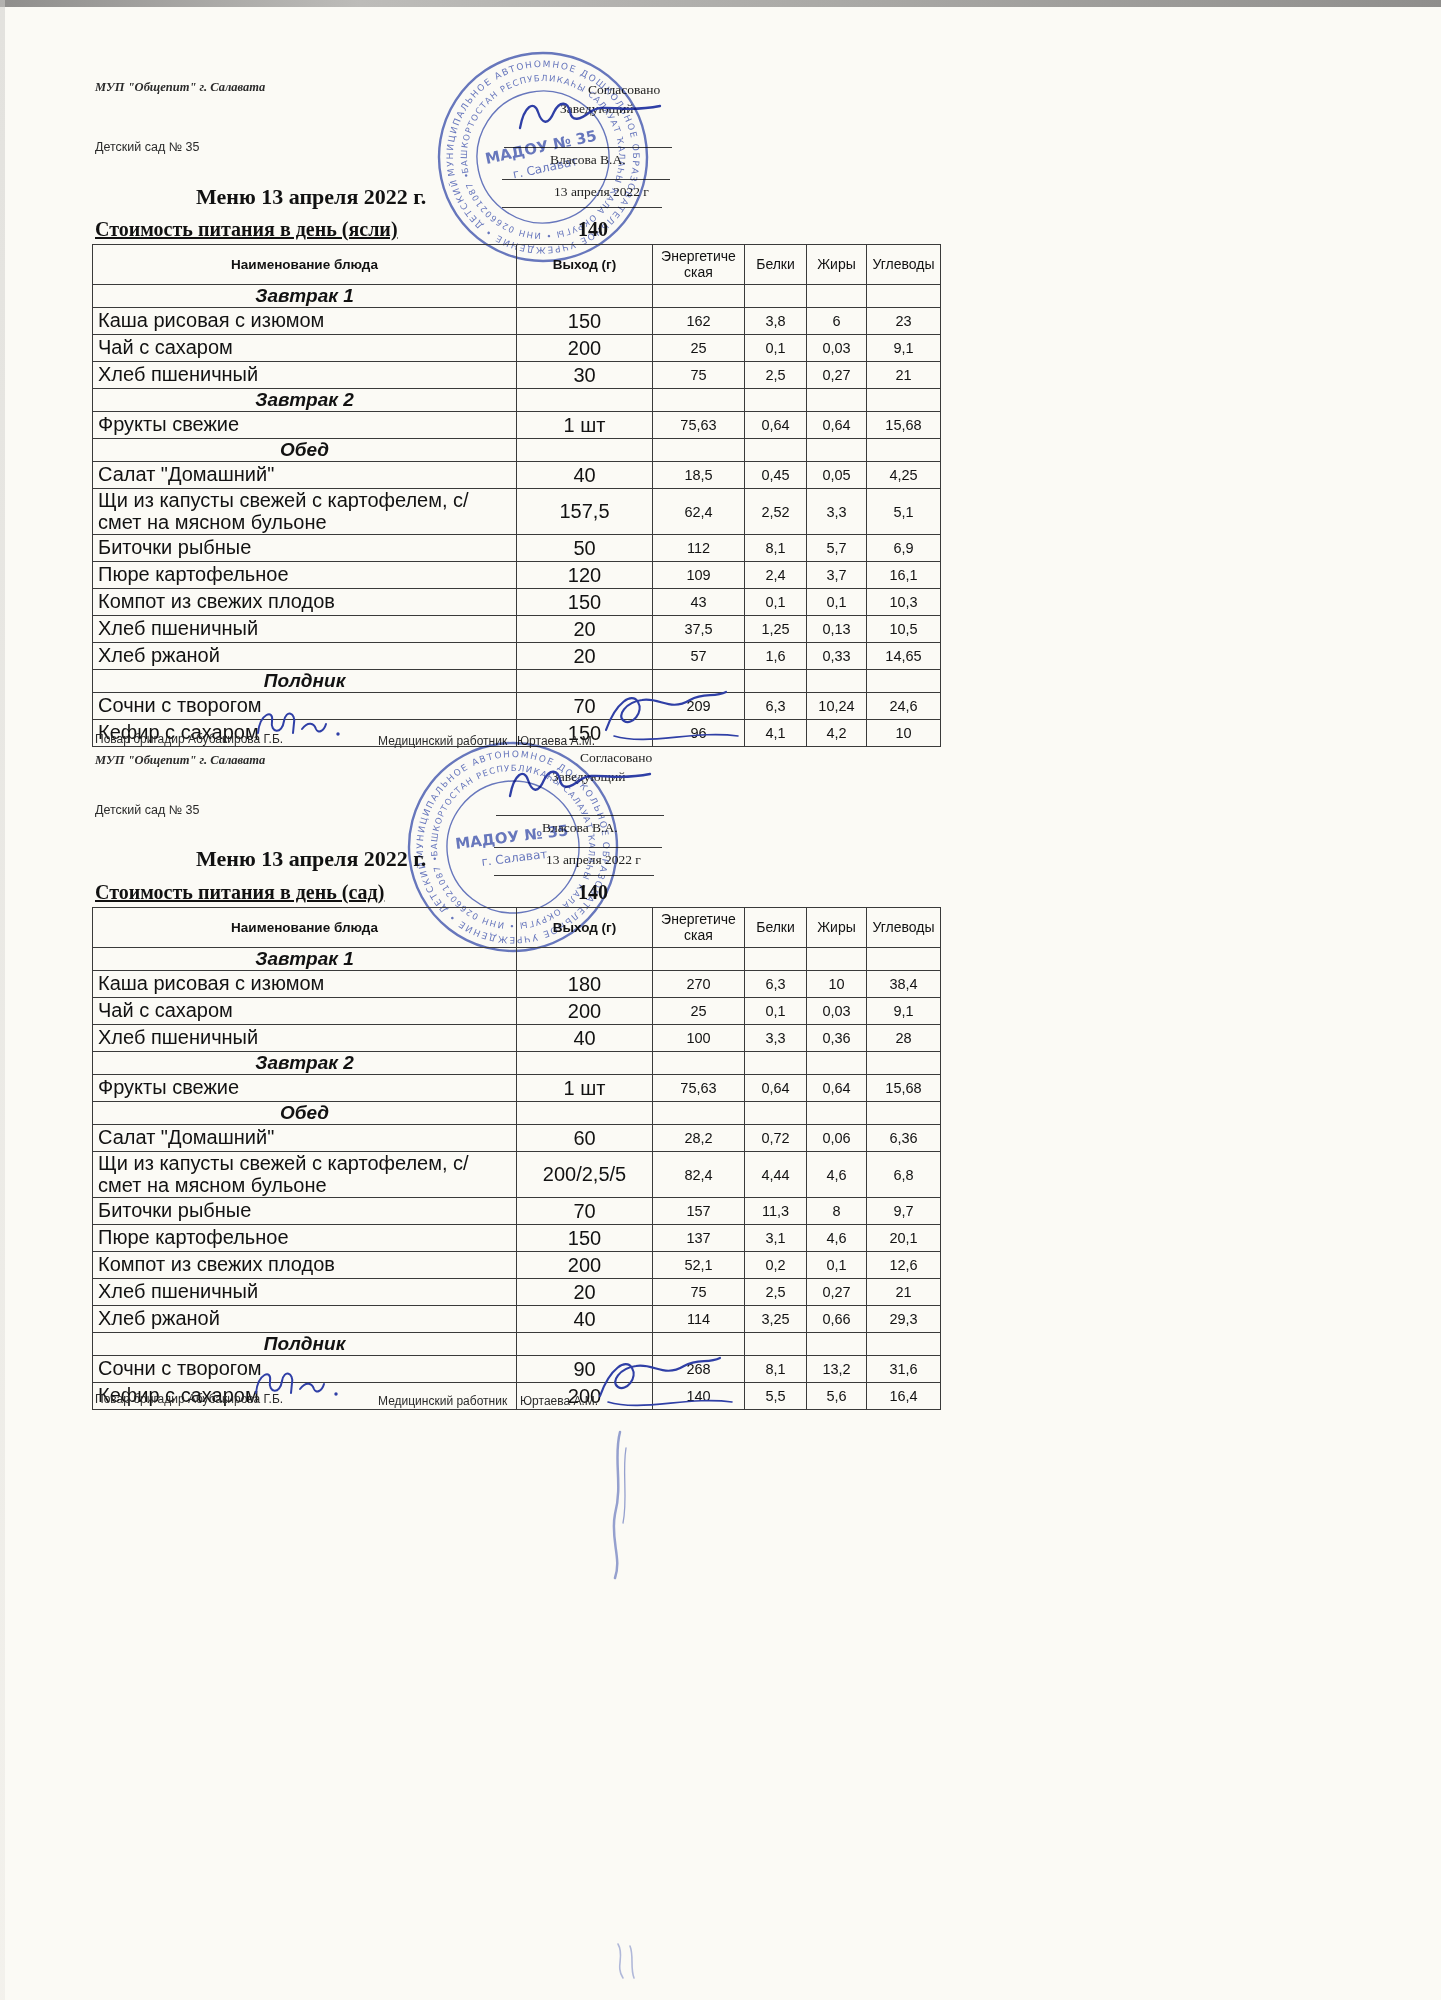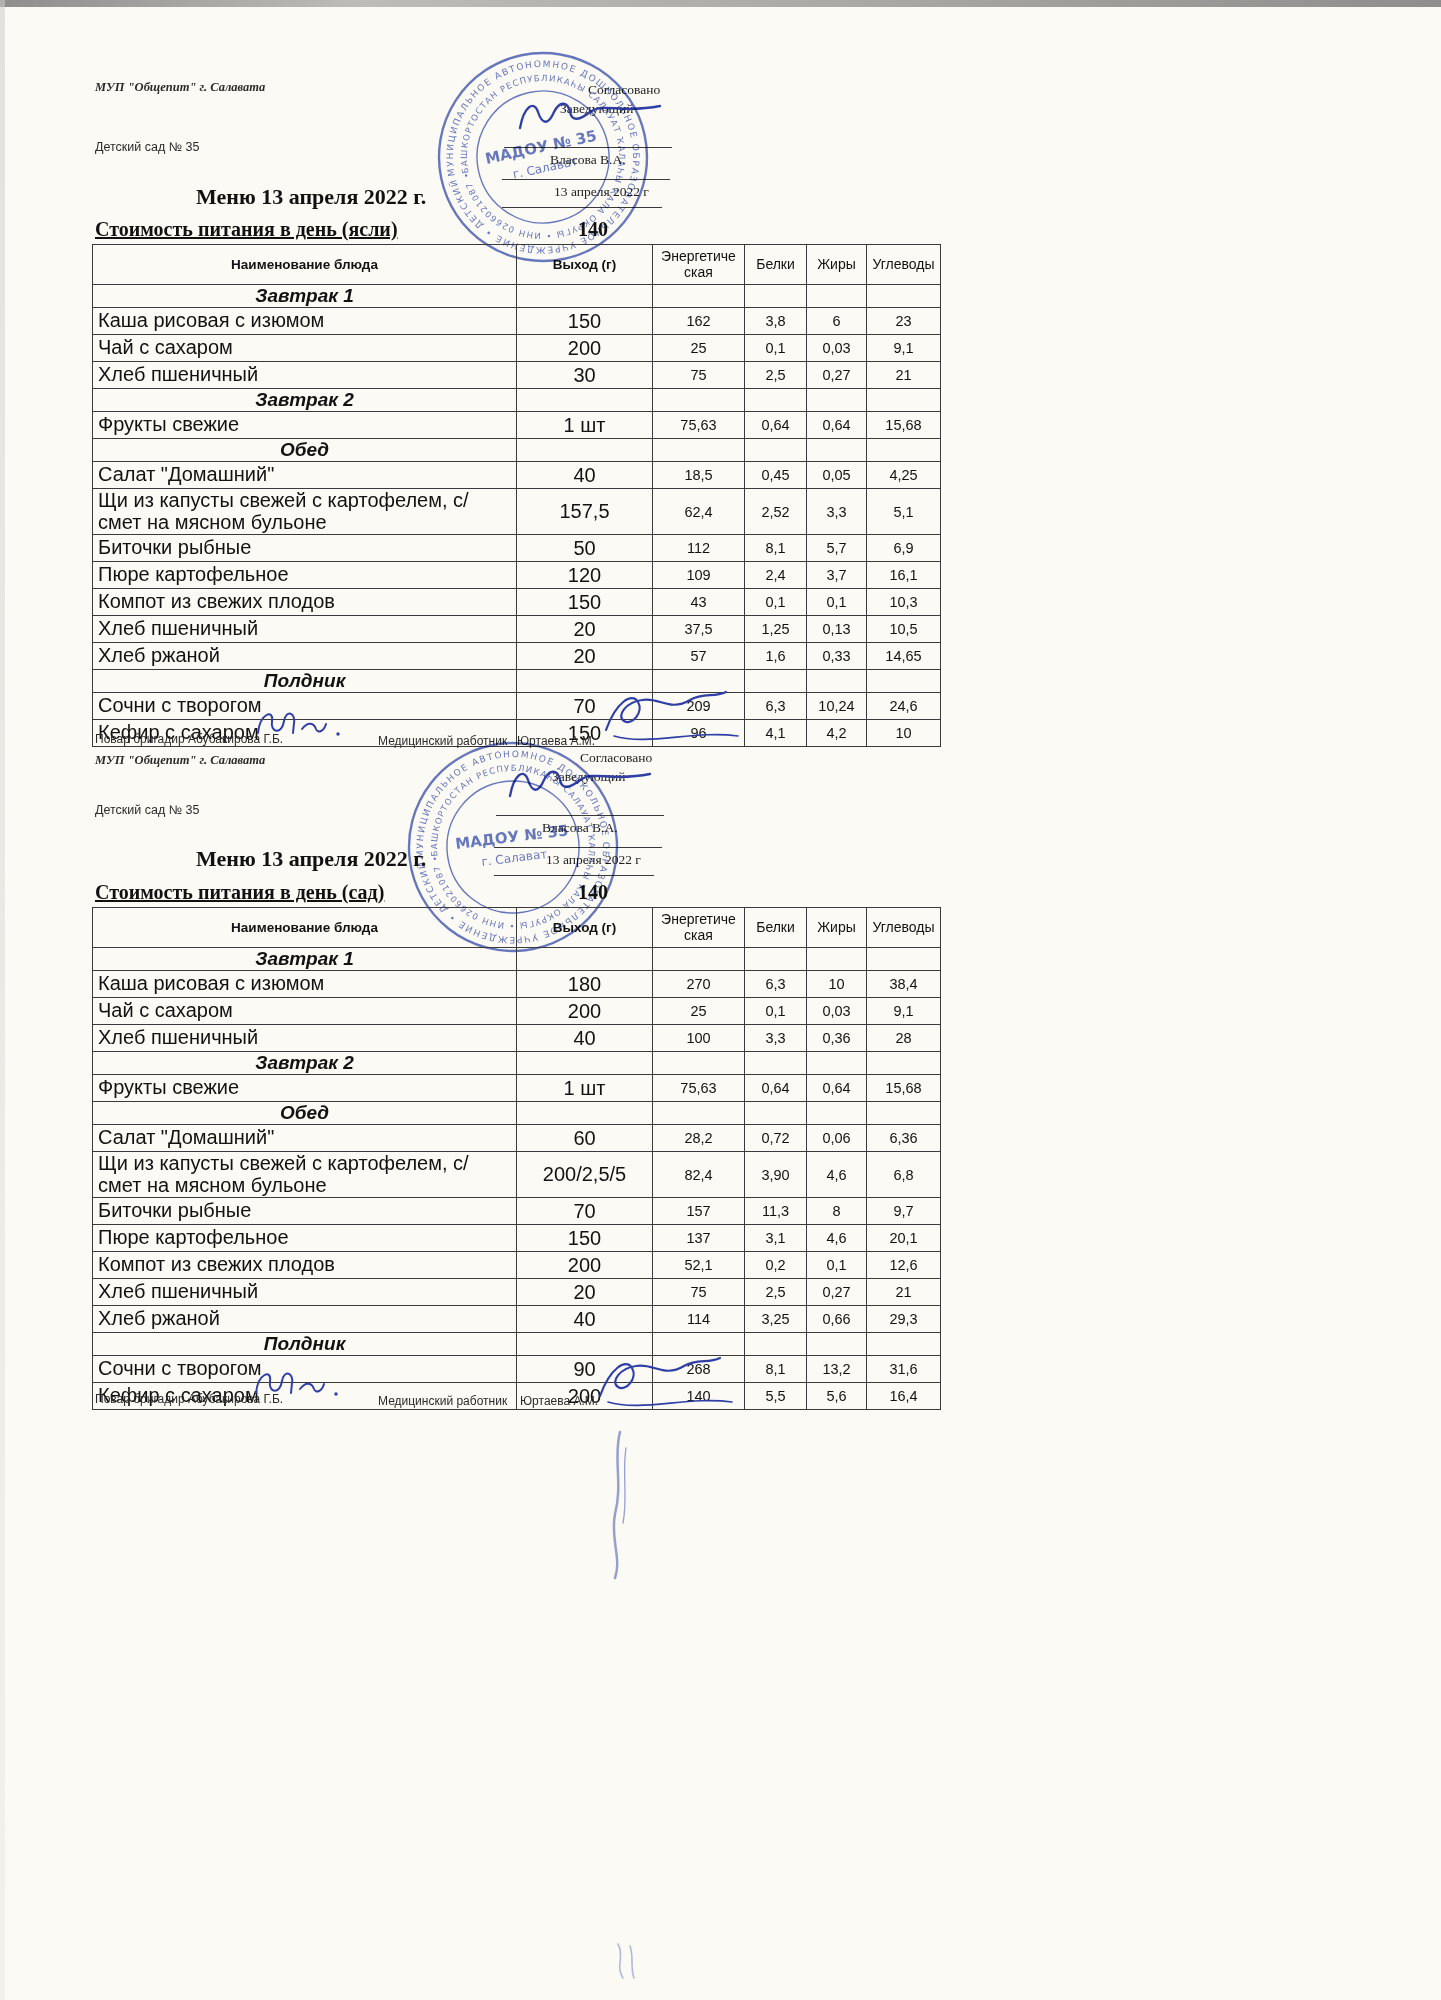--- a/index.html
+++ b/index.html
@@ -421,21 +421,21 @@
           <td class="out-cell">60</td>
           <td class="num-cell">28,2</td>
           <td class="num-cell">0,72</td>
           <td class="num-cell">0,06</td>
           <td class="num-cell">6,36</td>
         </tr>
         <tr class="dish-row">
           <td class="name-cell">Щи из капусты свежей с картофелем, с/смет на мясном бульоне</td>
           <td class="out-cell">200/2,5/5</td>
           <td class="num-cell">82,4</td>
-          <td class="num-cell">3,90</td>
+          <td class="num-cell">4,44</td>
           <td class="num-cell">4,6</td>
           <td class="num-cell">6,8</td>
         </tr>
         <tr class="dish-row">
           <td class="name-cell">Биточки рыбные</td>
           <td class="out-cell">70</td>
           <td class="num-cell">157</td>
           <td class="num-cell">11,3</td>
           <td class="num-cell">8</td>
           <td class="num-cell">9,7</td>

